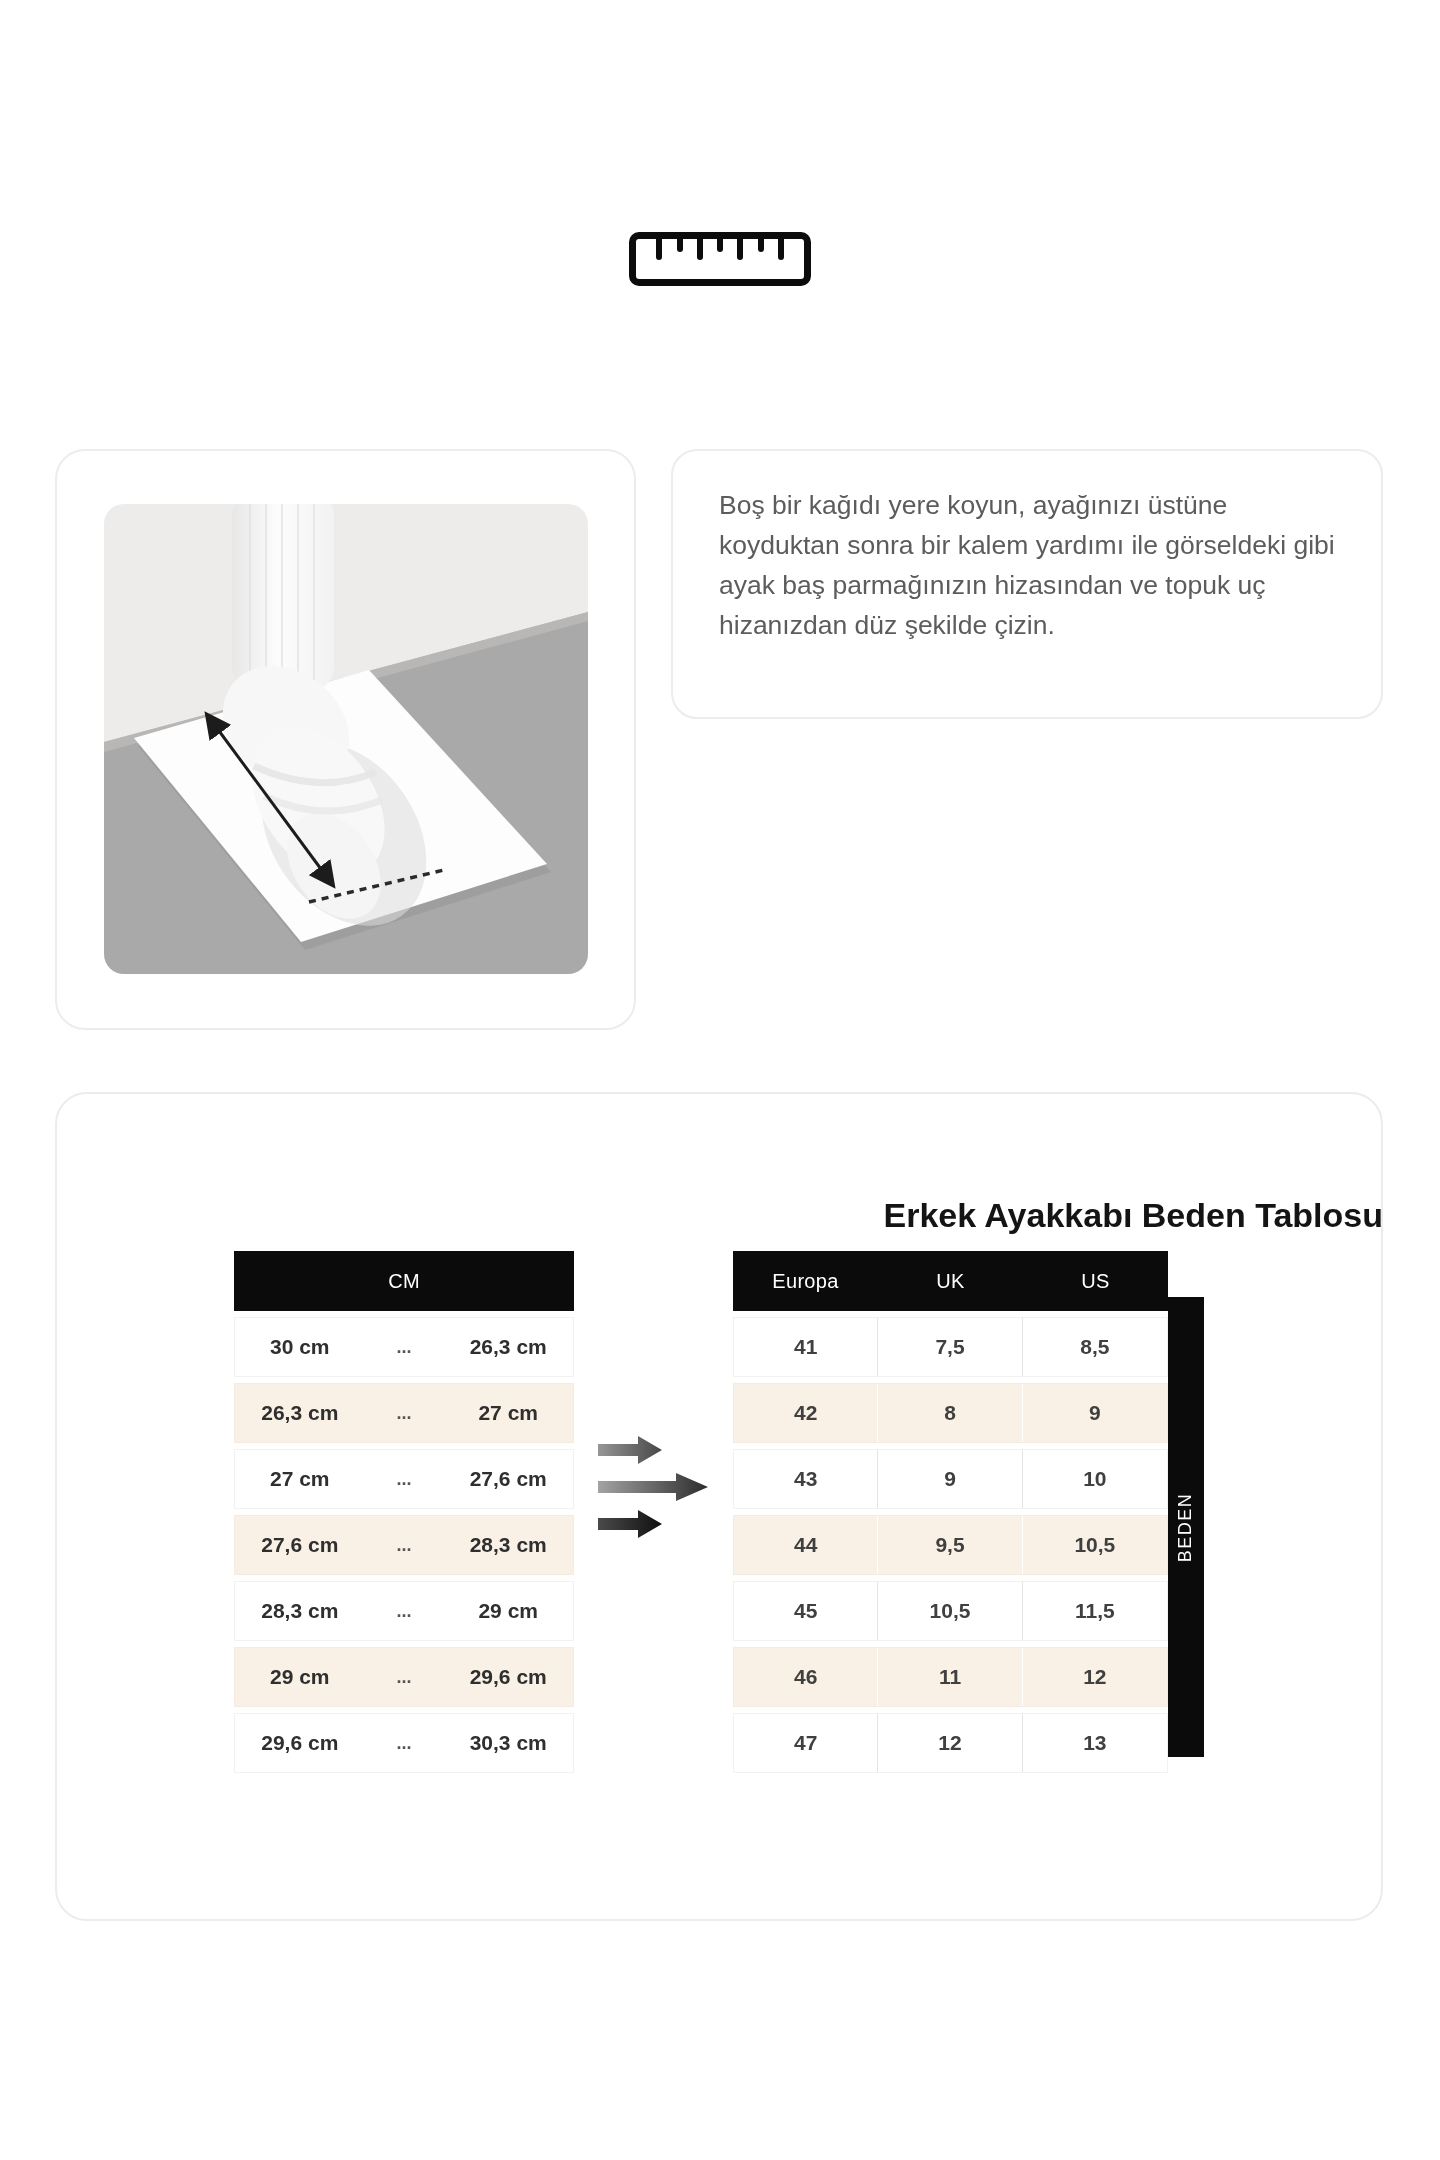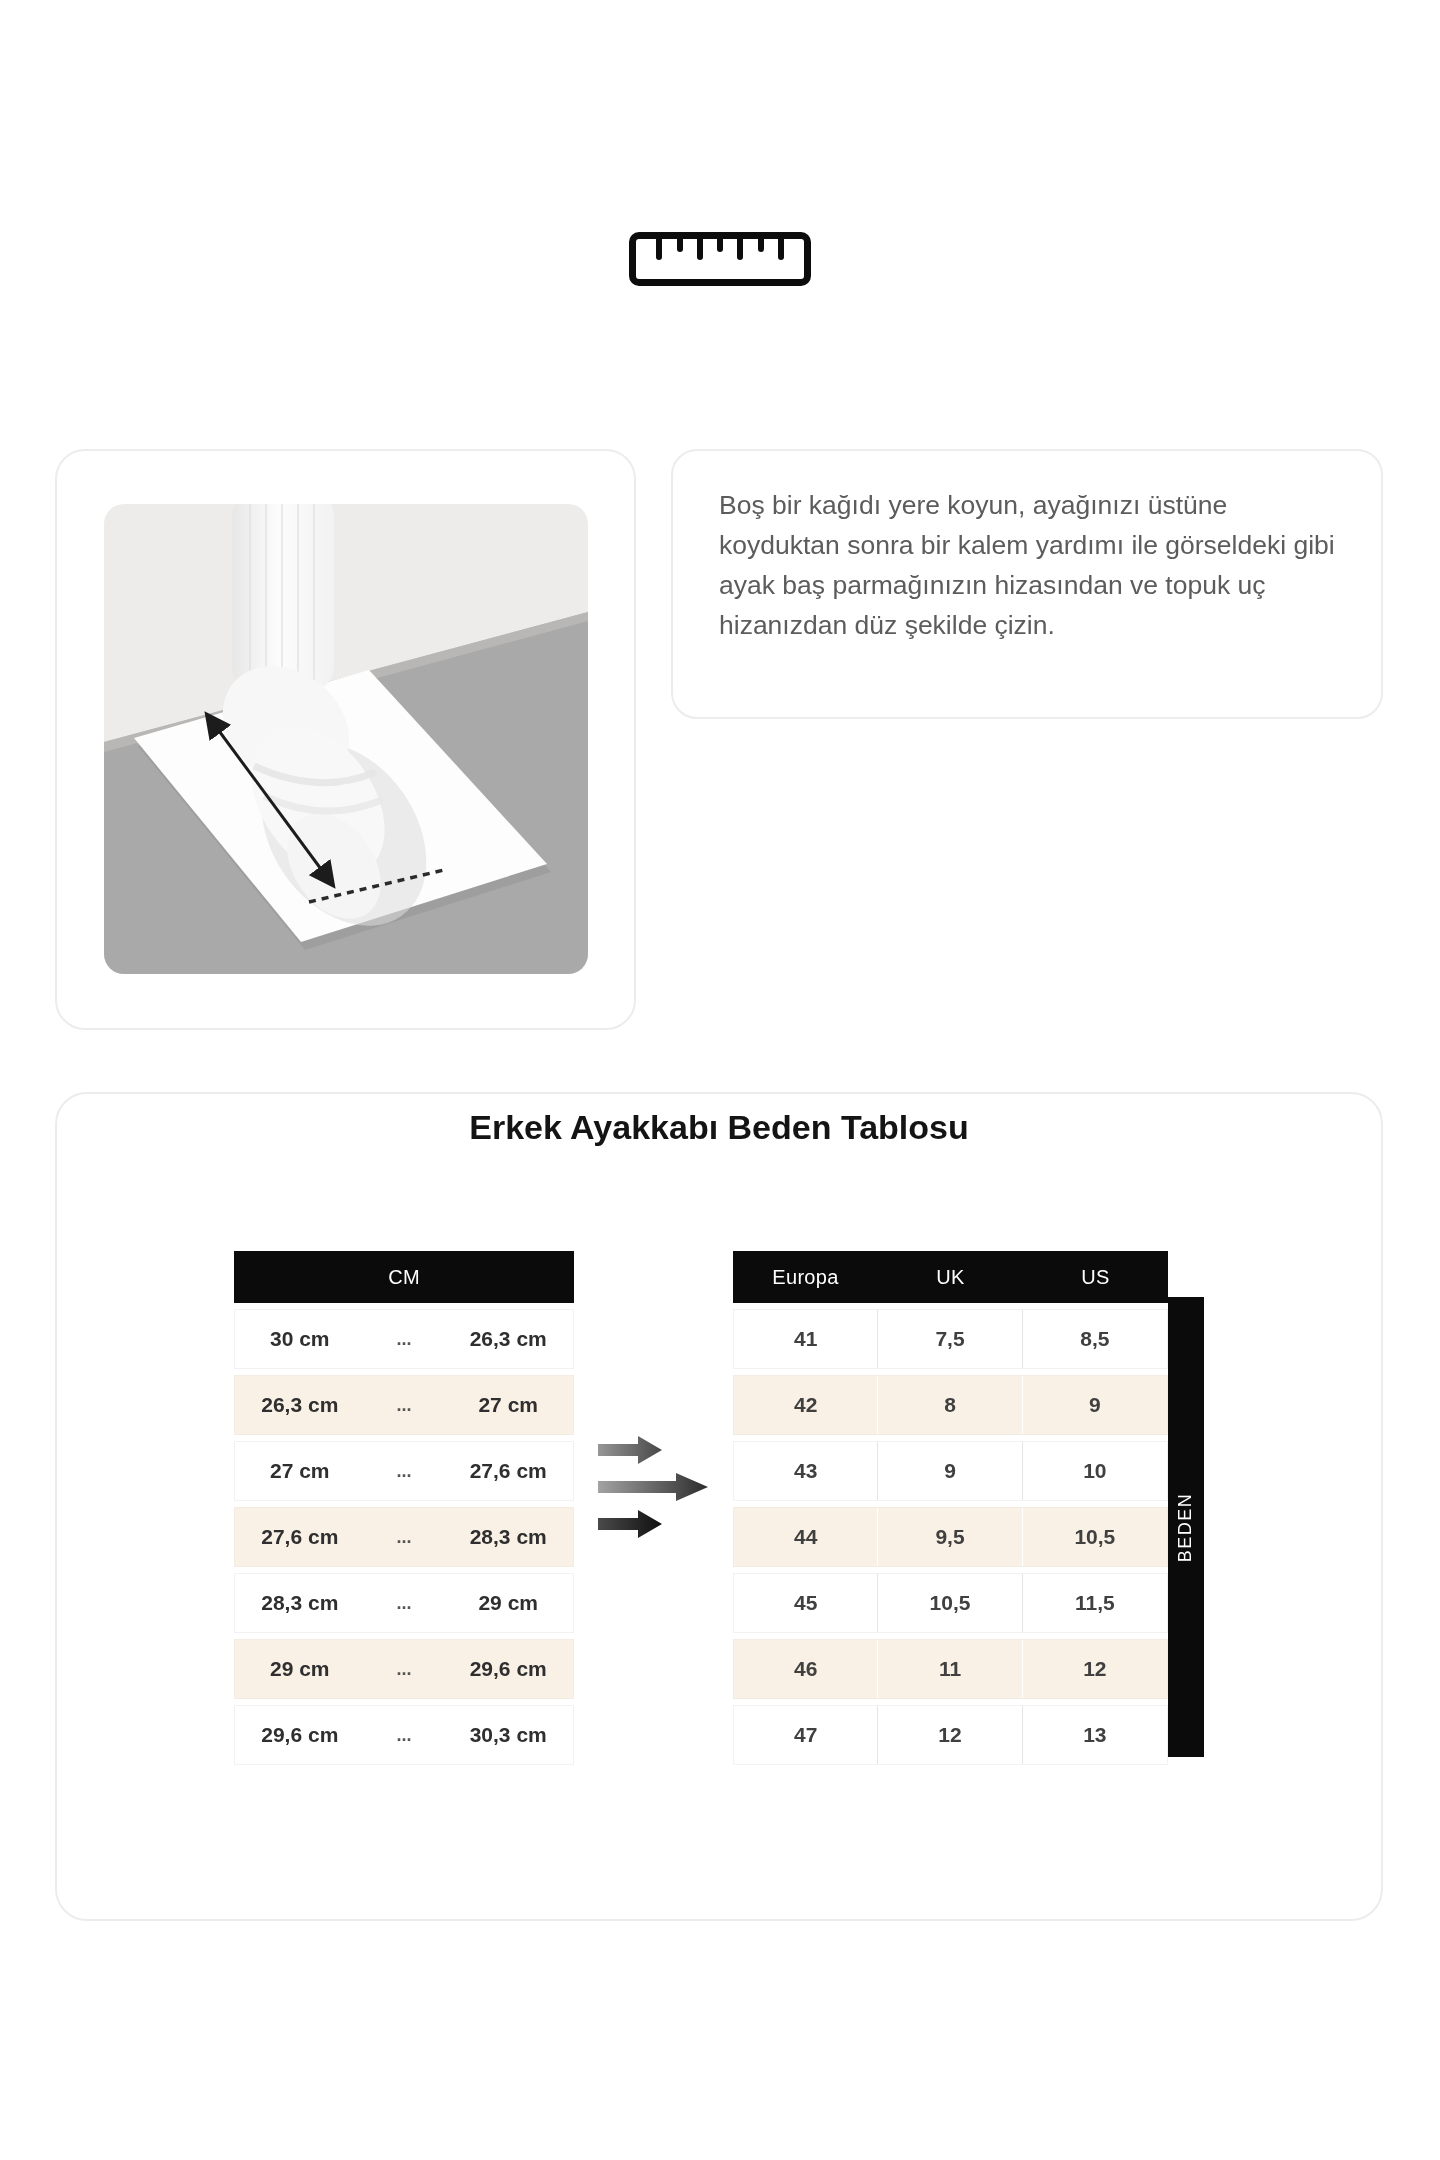--- a/index.html
+++ b/index.html
@@ -21,26 +21,26 @@
   .photo-card{left:55px;top:449px;width:581px;height:581px;border-radius:30px;}
   .photo{position:absolute;left:47px;top:53px;width:484px;height:470px;border-radius:20px;overflow:hidden;}
   .photo svg{display:block;}
 
   .tip{color:#5c5c5c;font-size:26.5px;line-height:40px;display:flex;border-radius:26px;
        padding:0 40px 0 46px;}
   .tip-1{left:671px;top:449px;width:712px;height:270px;align-items:flex-start;padding-top:34px;}
   .tip-2{left:671px;top:739px;width:712px;height:291px;align-items:center;}
 
   .table-card{left:55px;top:1092px;width:1328px;height:829px;border-radius:32px;}
-  .table-title{position:absolute;top:1108px;left:55px;width:1328px;text-align:center;
+  .table-title{position:absolute;top:1196px;left:55px;width:1328px;text-align:right;
                font-size:34px;font-weight:700;color:#141414;}
 
   .cm-table{position:absolute;left:234px;top:1251px;width:340px;}
   .size-table{position:absolute;left:733px;top:1251px;width:435px;}
-  .thead{height:52px;background:#0b0b0b;color:#fff;display:flex;align-items:center;
+  .thead{height:60px;background:#0b0b0b;color:#fff;display:flex;align-items:center;
          justify-content:center;font-size:20px;letter-spacing:.3px;}
   .thead-grid{display:grid;grid-template-columns:1fr 1fr 1fr;}
   .thead-grid span{display:flex;align-items:center;justify-content:center;height:42px;}
   .rows{margin-top:6px;display:flex;flex-direction:column;gap:6px;}
   .crow{height:60px;display:grid;grid-template-columns:1.15fr .7fr 1.15fr;align-items:center;
         text-align:center;font-size:21px;font-weight:600;color:#2f2f2f;
         border:1px solid rgba(0,0,0,.05);box-sizing:border-box;background:#fff;}
   .srow{height:60px;display:grid;grid-template-columns:1fr 1fr 1fr;align-items:stretch;
         text-align:center;font-size:21px;font-weight:600;color:#404040;
         border:1px solid rgba(0,0,0,.05);box-sizing:border-box;background:#fff;}

